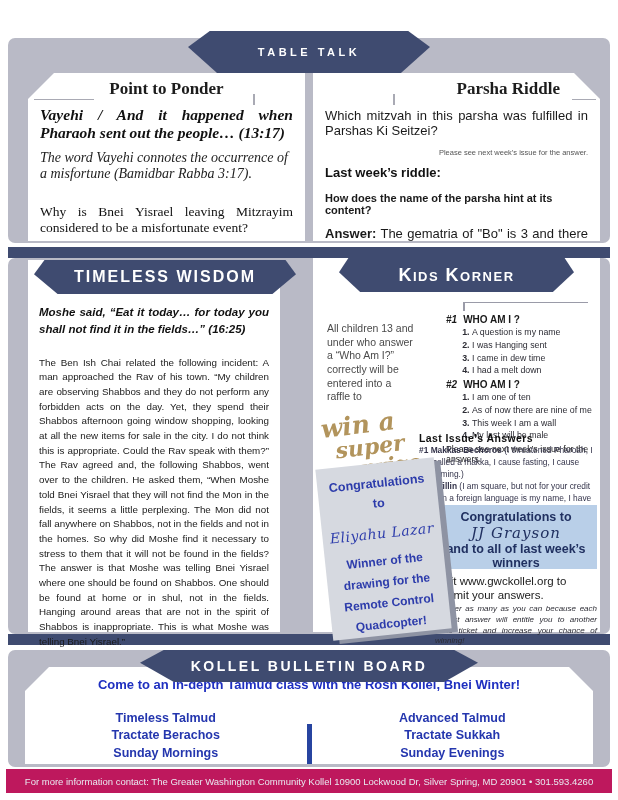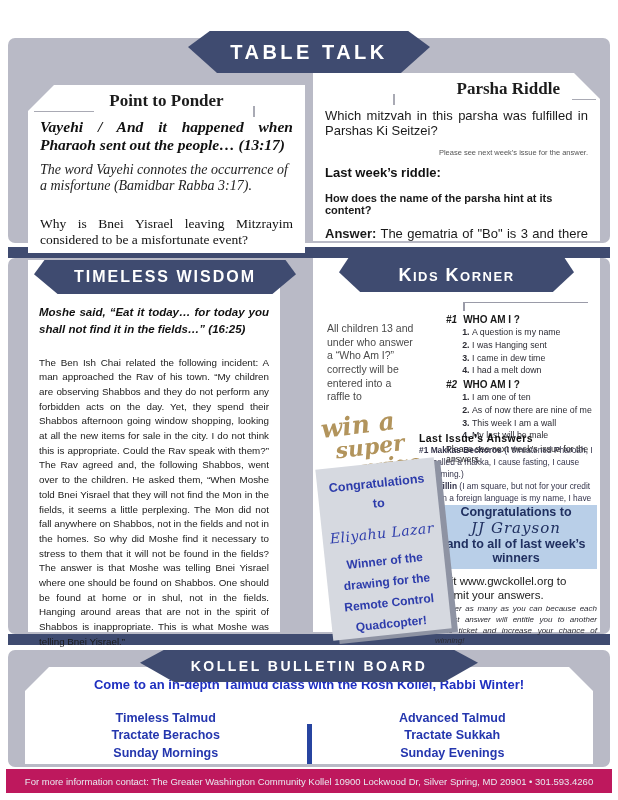--- a/index.html
+++ b/index.html
@@ -9,32 +9,32 @@
   .panel { position:absolute; background:#b9bac6; border-radius:7px; }
   #panel-top { left:8px; top:38px; width:602px; height:205px; }
   #panel-mid { left:8px; top:258px; width:602px; height:376px; }
   #panel-bot { left:8px; top:650px; width:602px; height:117px; }
 
   .navy-bar { position:absolute; background:#3f4b70; }
   #divider1 { left:8px; top:247px; width:602px; height:11px; }
   #divider2 { left:8px; top:634px; width:602px; height:11px; }
 
   .ribbon { position:absolute; background:#3f4b70; color:#ffffff; display:flex; align-items:center; justify-content:center; font-weight:bold; z-index:5; }
-  #banner-table-talk { left:188px; top:31px; width:242px; height:42px; font-size:20px; letter-spacing:3.5px;
+  #banner-table-talk { left:188px; top:31px; width:242px; height:42px; font-size:11px; letter-spacing:3.5px;
     clip-path:polygon(9% 0, 91% 0, 100% 38%, 88% 100%, 12% 100%, 0 38%); }
   #banner-timeless { left:34px; top:260px; width:262px; height:34px; font-size:16px; letter-spacing:2px;
     clip-path:polygon(4% 0, 96% 0, 100% 42%, 91% 100%, 9% 100%, 0 42%); }
   #banner-kids { left:339px; top:258px; width:235px; height:34px; font-size:18px; letter-spacing:1.5px; font-variant:small-caps;
     clip-path:polygon(4% 0, 96% 0, 100% 42%, 91% 100%, 9% 100%, 0 42%); }
   #banner-kollel { left:140px; top:650px; width:338px; height:32px; font-size:14px; letter-spacing:2.5px;
     clip-path:polygon(7% 0, 93% 0, 100% 40%, 90% 100%, 10% 100%, 0 40%); }
 
   .white-box { position:absolute; background:#ffffff; }
   #box-pp { left:28px; top:73px; width:277px; height:168px; padding:6px 12px 6px 12px;
-    clip-path:polygon(26px 0, 100% 0, 100% 100%, 0 100%, 0 26px); font-family:"Liberation Serif", serif;margin-top:12px; }
+    clip-path:polygon(26px 0, 100% 0, 100% 100%, 0 100%, 0 26px); font-family:"Liberation Serif", serif; }
   #box-pr { left:313px; top:73px; width:287px; height:168px; padding:6px 12px;
     clip-path:polygon(0 0, calc(100% - 26px) 0, 100% 26px, 100% 100%, 0 100%); }
   #box-tw { left:28px; top:260px; width:252px; height:372px; padding:44px 11px 6px 11px; }
   #box-kk { left:313px; top:258px; width:287px; height:374px; }
   #box-kb { left:25px; top:667px; width:568px; height:97px; padding-top:10px;
     clip-path:polygon(24px 0, calc(100% - 24px) 0, 100% 24px, 100% 100%, 0 100%, 0 24px); }
 
   
   .h-serif { font-weight:bold; font-size:17px; color:#1c1c1c; position:relative; }
   #pp-title { text-align:center; padding-bottom:3px; }
@@ -71,21 +71,21 @@
   #kk-quiz { position:absolute; left:106px; top:54px; width:176px;margin-left:27px; }
   .quiz-label { font-size:10px; font-weight:bold; color:#1a1a1a; margin-top:2px; }
   .quiz-num { font-style:italic; margin-right:6px; }
   .quiz-list { margin:1px 0 2px 26px; font-size:8.8px; color:#2c2c34; line-height:1.45; }
   .quiz-list li::marker { font-weight:bold; }
   #kk-seenext { font-size:8.8px; color:#222; margin-top:2px; }
   #kk-lastanswers { position:absolute; left:106px; top:174px; width:178px; }
   #la-title { font-size:10.5px; font-weight:bold; letter-spacing:0.4px; color:#111; }
   .la-text { font-size:8.4px; line-height:1.4; color:#33334a; margin-top:1px; }
   #kk-congrats-box { position:absolute; left:122px; top:247px; width:162px; height:64px; background:#b9cfe8;
-    text-align:center; color:#203060; }
+    text-align:center; color:#203060; padding-top:5px; }
   .cb-line { font-size:12.5px; font-weight:bold; }
   #cb-name { font-family:"DejaVu Serif", serif; font-style:italic; font-size:15px; letter-spacing:1px; }
   #kk-visit { position:absolute; left:122px; top:316px; width:164px; font-size:11.5px; color:#1a1a1a; line-height:1.25; }
   #kk-note { position:absolute; left:122px; top:346px; width:162px; font-size:8px; font-style:italic; color:#2c2c34; text-align:justify; line-height:1.35; }
 
   
   #congrats-note { position:absolute; left:324px; top:463px; width:119px; height:172px; background:#d6d9e0;
     transform:rotate(-6deg); box-shadow:6px 4px 0 #8e93a3; z-index:8; text-align:center; color:#2d3cab; padding-top:10px; }
   .cn-line1 { font-size:12.5px; font-weight:bold; line-height:1.5; }
   #cn-name { font-family:"DejaVu Serif", serif; font-style:italic; font-size:14px; letter-spacing:0.5px; display:block; margin-top:12px; }
@@ -194,21 +194,21 @@
   </div>
 
   <div id="congrats-note">
     <span class="cn-line1">Congratulations</span><br>
     <span class="cn-line1">to</span>
     <span id="cn-name">Eliyahu Lazar</span>
     <span class="cn-line2">Winner of the drawing for the Remote Control Quadcopter!</span>
   </div>
 
   <div id="box-kb" class="white-box">
-    <div id="kb-headline">Come to an in-depth Talmud class with the Rosh Kollel, Rabbi Winter!</div>
+    <div id="kb-headline">Come to an in-depth Talmud class with the Rosh Kollel, Bnei Winter!</div>
     <div id="kb-row">
       <div class="kb-col">
         <div>Timeless Talmud</div>
         <div>Tractate Berachos</div>
         <div>Sunday Mornings</div>
         <div>10:00 am - 10:45 am</div>
         <div>Young Israel Shomrei Emunah</div>
       </div>
       <div id="kb-vbar"></div>
       <div class="kb-col">

